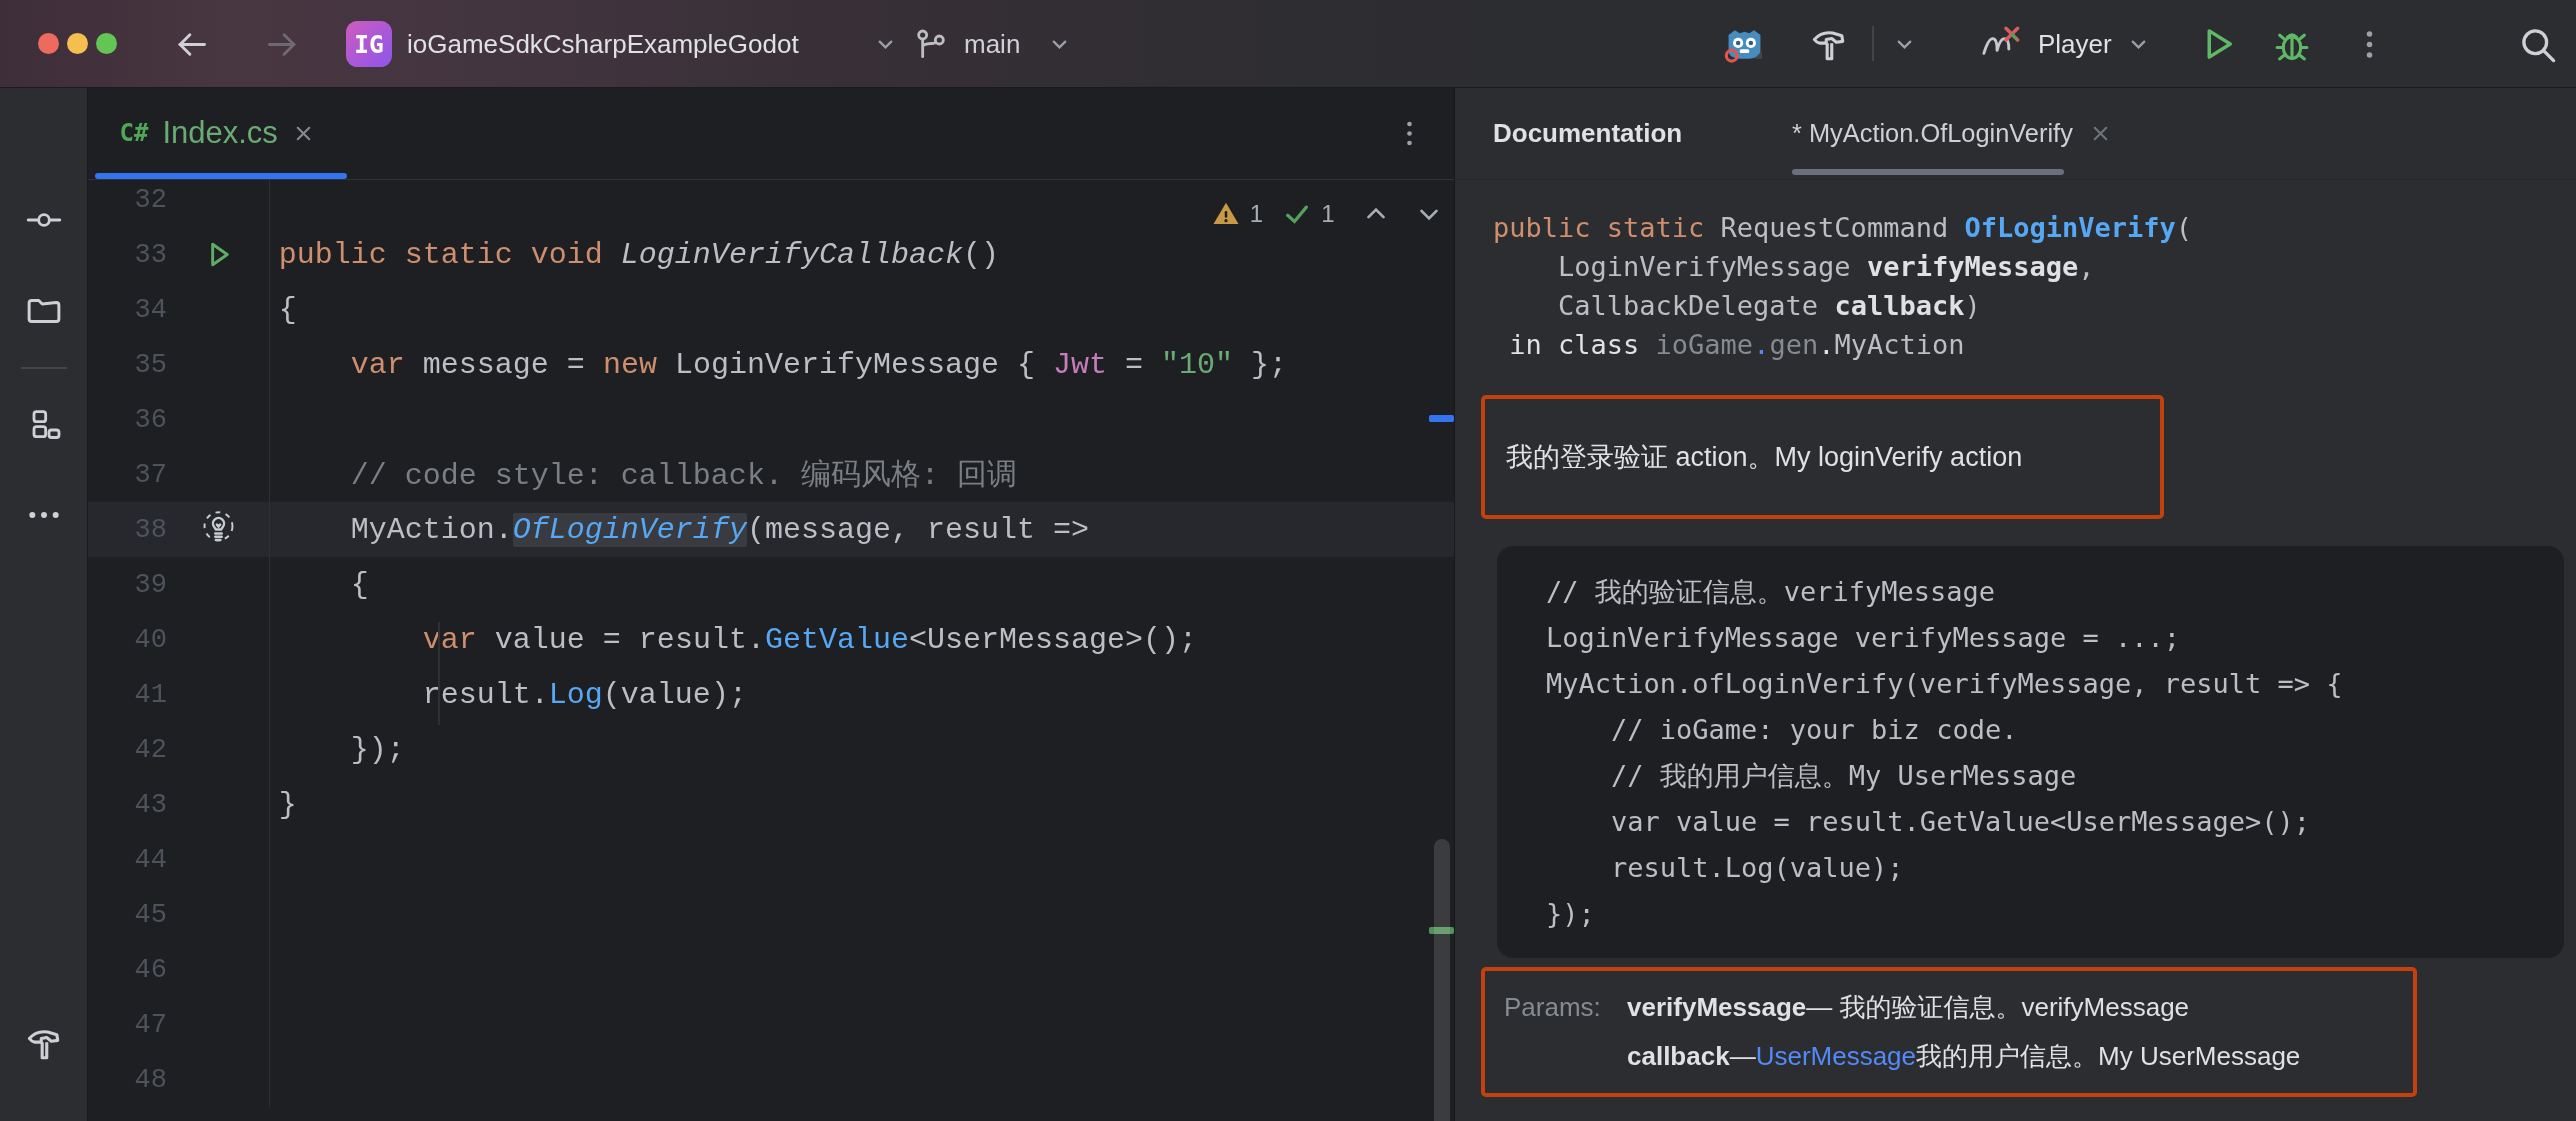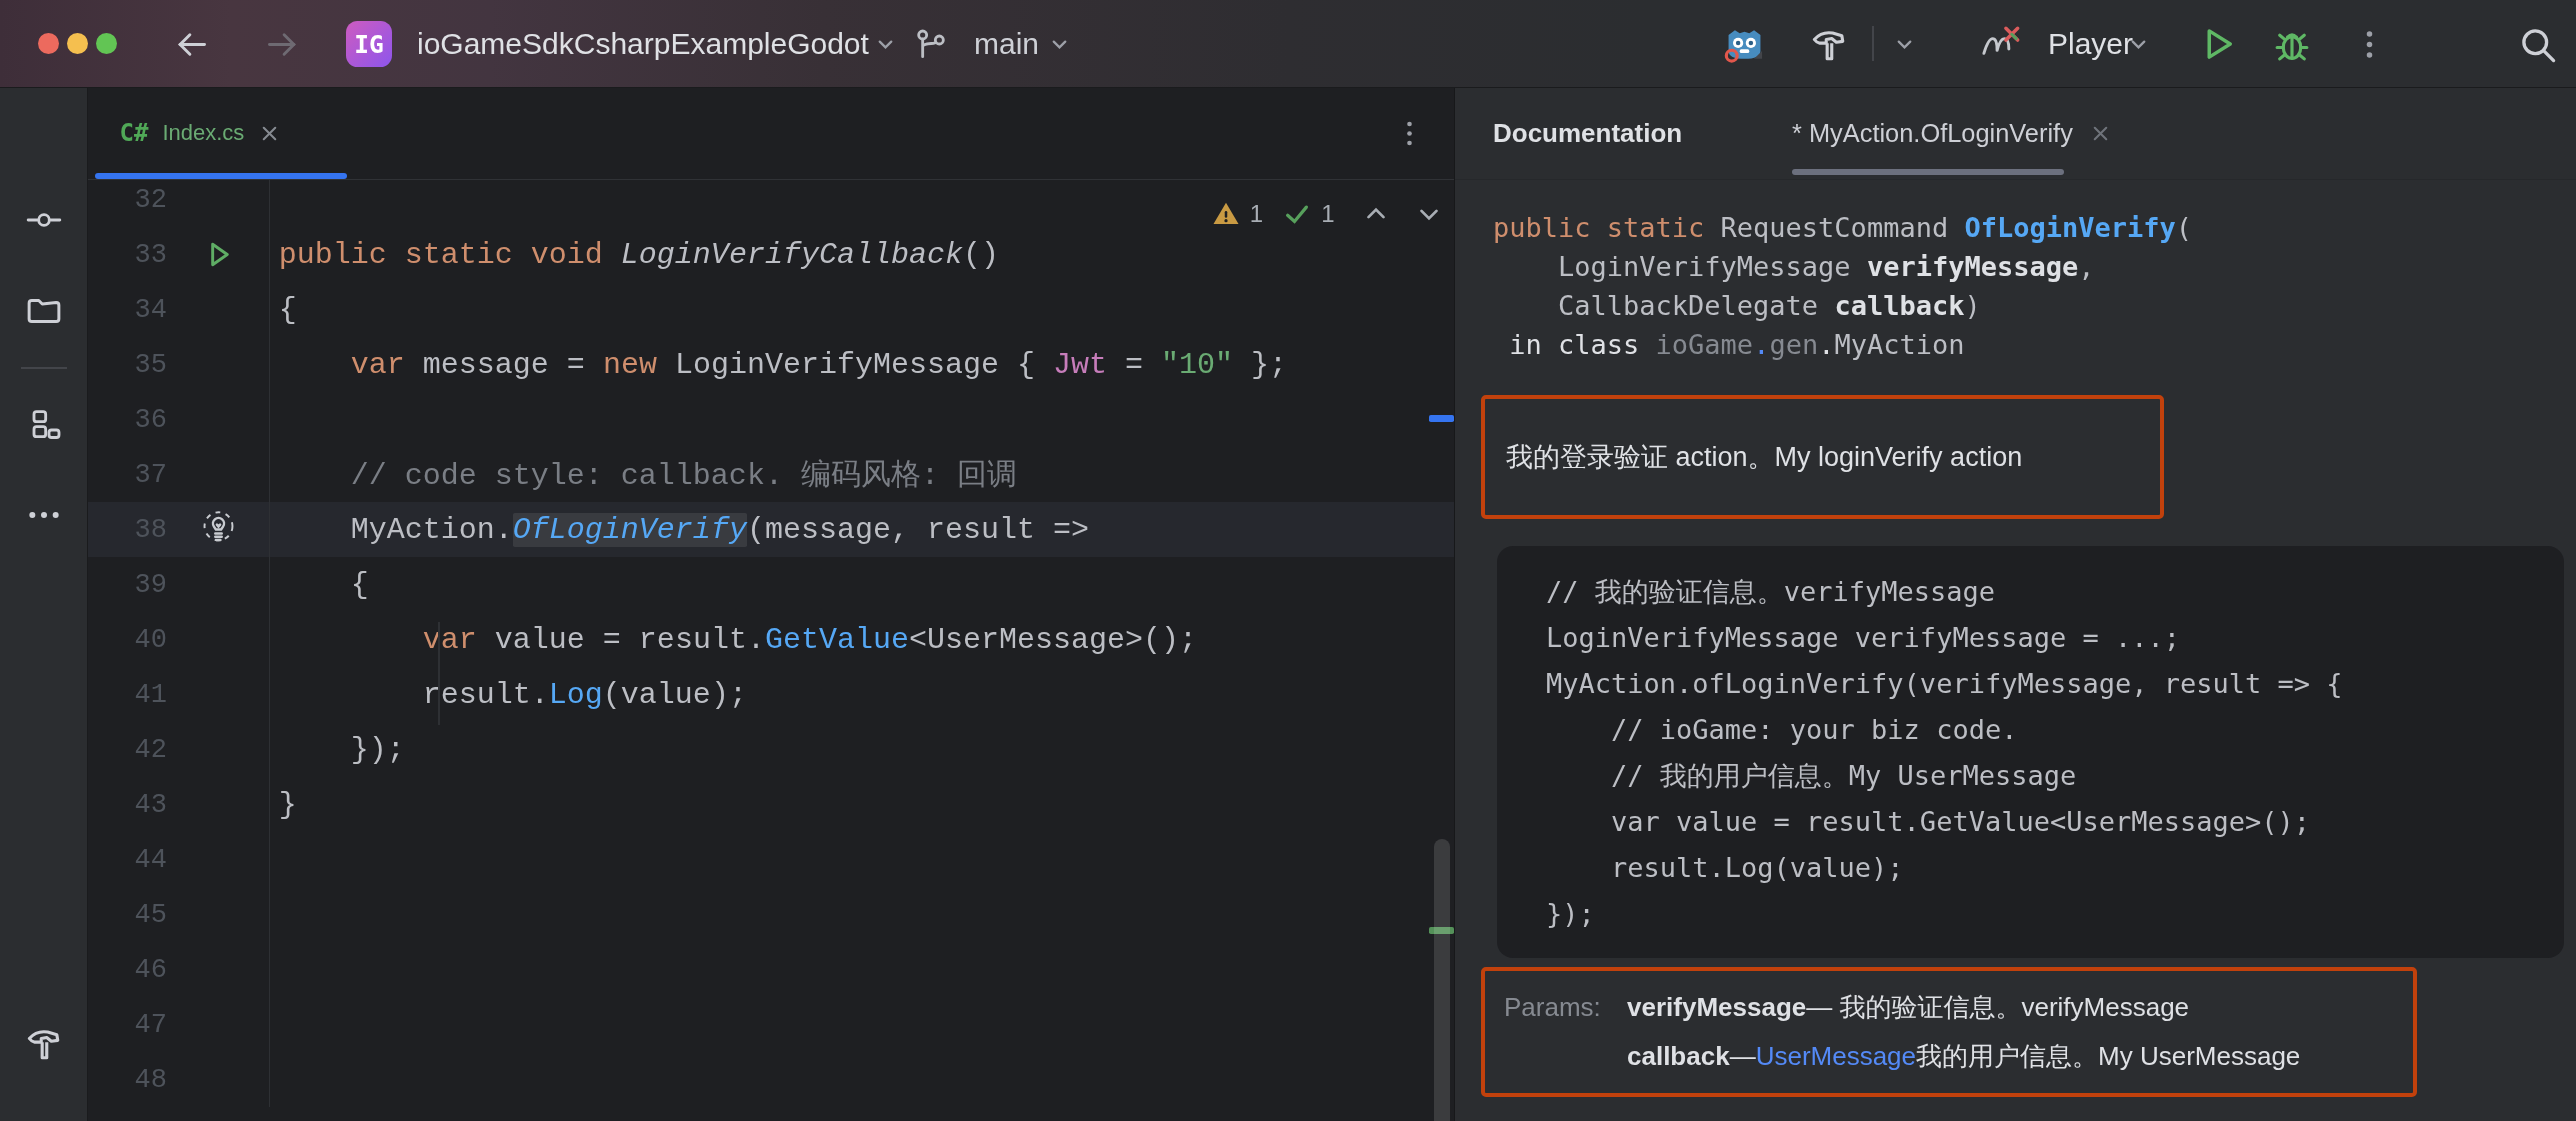--- a/index.html
+++ b/index.html
@@ -13,21 +13,21 @@
 
   
   .titlebar {
     position:absolute; left:0; top:0; width:2576px; height:88px;
     background:linear-gradient(90deg,#3E2E39 0%,#483640 9%,#433540 19%,#383036 32%,#2E2D31 50%,#2B2D30 64%,#2B2D30 100%);
     border-bottom:1.8px solid #1A1B1D;
     padding-left:24px;
   }
   .tl { position:absolute; top:33px; width:21px; height:21px; border-radius:50%; }
   .titlebar .abs { position:absolute; display:flex; align-items:center; }
-  .tb-text { font-size:30px; color:#DFE1E5; font-weight:500; white-space:nowrap;margin-left:10px; }
+  .tb-text { font-size:26px; color:#DFE1E5; font-weight:500; white-space:nowrap; }
   .badge {
     width:46px; height:46px; border-radius:11.4px; display:flex; align-items:center; justify-content:center;
     background:linear-gradient(135deg,#C75BC4 10%,#9456E8 90%);
     color:#fff; font-family:"DejaVu Sans Mono",monospace; font-size:24.5px; font-weight:bold;
   }
   .chev { width:23px; height:23px; }
   .vdiv { position:absolute; top:26px; width:1.8px; height:35px; background:#43454A; }
   .icon-btn { display:flex; align-items:center; justify-content:center; }
 
   
@@ -37,21 +37,21 @@
   }
   .ts-icon { position:absolute; left:50%; transform:translateX(-50%); }
   .ts-div { position:absolute; left:21px; width:46px; height:1.8px; background:#43454A; }
 
   
   .editor { position:absolute; left:88px; top:88px; width:1367px; bottom:0; background:#1E1F22; }
   .tabbar { position:absolute; left:0; top:0; right:0; height:92px; background:#1E1F22; border-bottom:1.8px solid #303236; }
   .tab { position:absolute; left:7px; top:0; height:90px; display:flex; align-items:center; gap:14px; padding:0 24.5px; }
   .tab-underline { position:absolute; left:7px; top:85px; width:252px; height:6.1px; border-radius:3.5px; background:#3574F0; }
   .cs-icon { font-family:"DejaVu Sans Mono",monospace; font-size:24px; font-weight:bold; color:#50A857; }
-  .tab-label { font-size:22px; color:#6AAB73; }
+  .tab-label { font-size:31px; color:#6AAB73; }
   .tabbar-kebab { position:absolute; right:28px; top:28px; }
 
   .code { position:absolute; left:0; top:92px; right:0; bottom:0; overflow:hidden; }
   .lines { margin-top:-8px; font-family:Liberation Mono, monospace; font-size:30px; }
   .cl { display:flex; height:55px; align-items:center; white-space:pre; }
   .cl.current { background:#26282E; }
   .ln { width:79px; text-align:right; color:#4E535B; font-size:27px; flex:none; }
   .gut { width:102px; flex:none; display:flex; align-items:center; justify-content:center; }
   .ct { flex:1; border-left:1.8px solid #2E3034; padding-left:8.8px; height:55px; display:flex; align-items:center; }
   .tk-kw{color:#CF8E6D} .tk-plain{color:#BCBEC4} .tk-str{color:#6AAB73} .tk-prop{color:#C77DBB}

